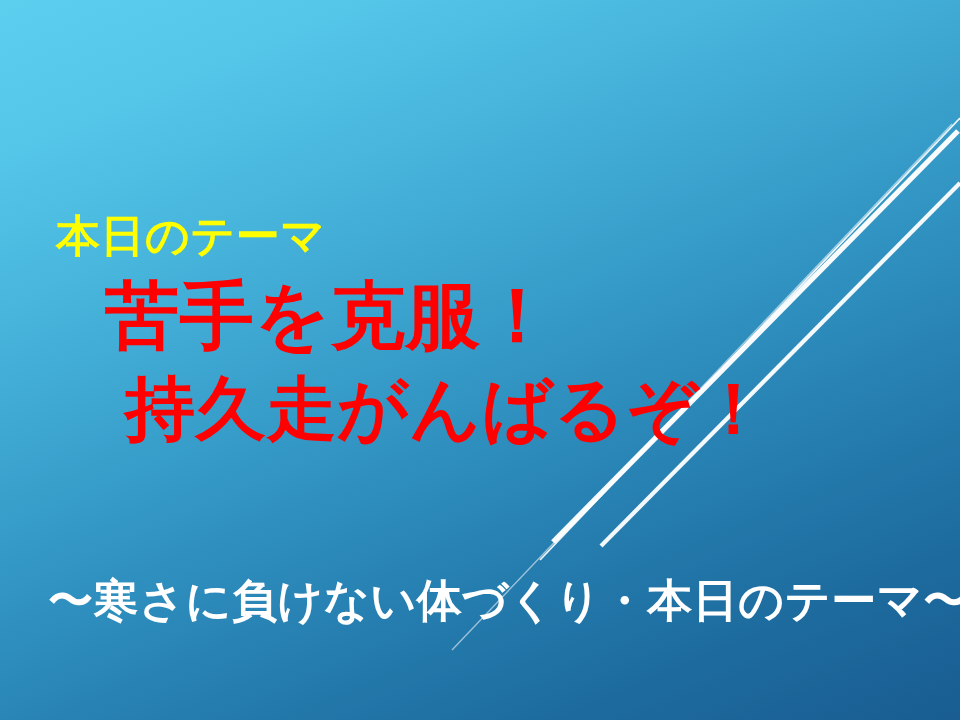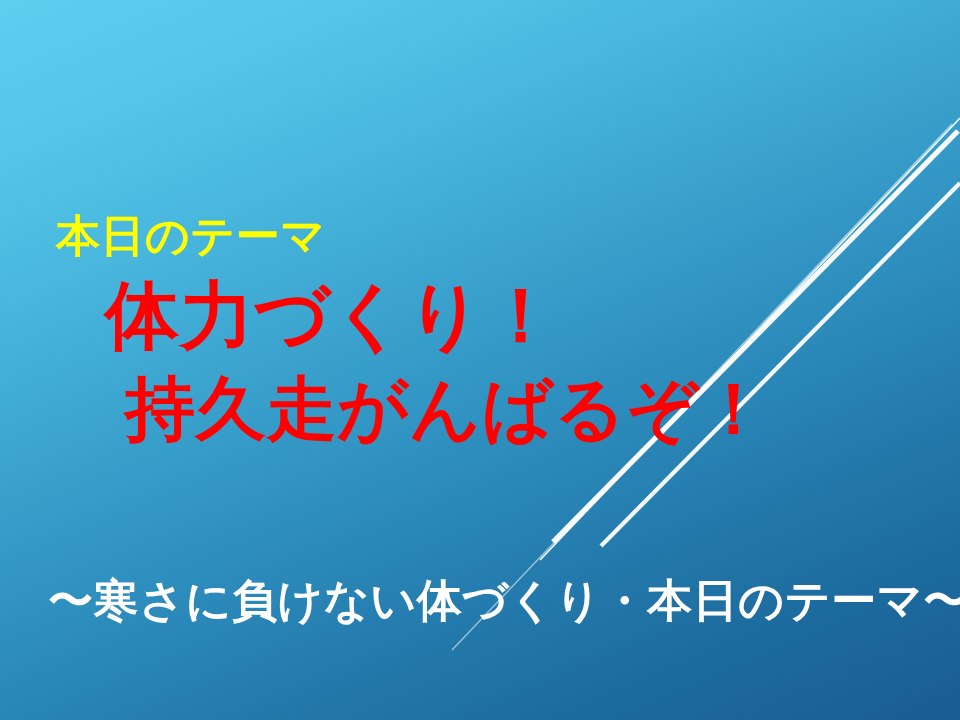--- a/index.html
+++ b/index.html
@@ -90,19 +90,19 @@
 
     <line x1="958" y1="131" x2="553" y2="542" stroke="#ffffff" stroke-opacity="0.97" stroke-width="5.2"></line>
 
     <line x1="960" y1="118" x2="540" y2="560" stroke="#ffffff" stroke-opacity="0.9" stroke-width="1.8"></line>
 
     <line x1="960" y1="183" x2="601" y2="546" stroke="#ffffff" stroke-opacity="0.95" stroke-width="4.2"></line>
   </svg>
 
   <div class="line" id="theme-line">本日のテーマ</div>
 
-  <div class="line" id="headline-1">体力づくり！</div>
+  <div class="line" id="headline-1">苦手を克服！</div>
 
   <div class="line" id="headline-2">持久走がんばるぞ！</div>
 
   <div class="line" id="subtitle-line">〜寒さに負けない体づくり・本日のテーマ〜</div>
 
 </div>
 
 </body></html>

